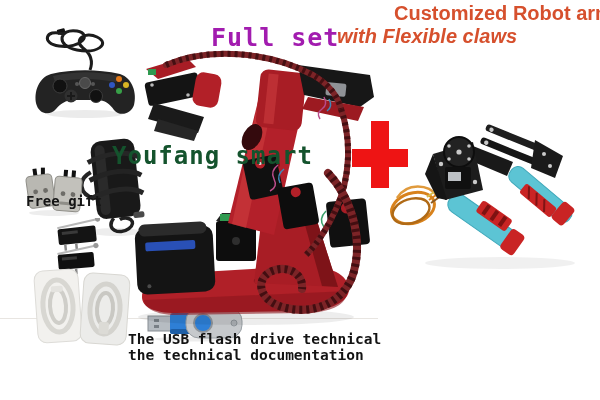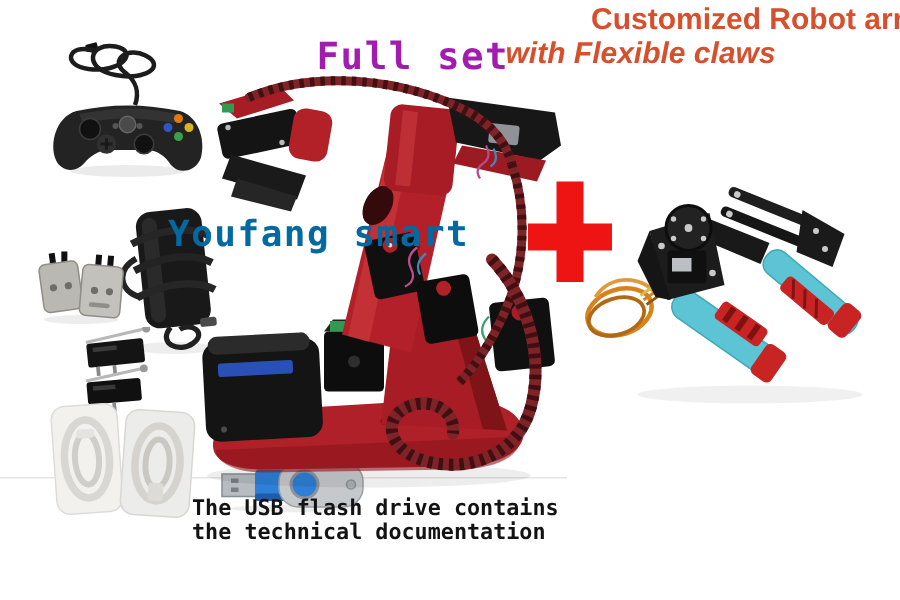--- a/index.html
+++ b/index.html
@@ -5,21 +5,21 @@
   html,body{margin:0;padding:0;background:#fff;}
   .stage{position:relative;width:600px;height:400px;background:#ffffff;overflow:hidden;
          font-family:"DejaVu Sans Mono","Liberation Mono",monospace;}
   .abs{position:absolute;}
   .t{position:absolute;white-space:nowrap;}
   #title1{left:394px;top:2px;font-family:"Liberation Sans",sans-serif;font-weight:bold;
           font-size:20px;color:#d6502d;}
   #title2{left:337px;top:25px;font-family:"Liberation Sans",sans-serif;font-weight:bold;
           font-size:20px;color:#d6502d;font-style:italic;}
   #fullset{left:211px;top:23px;font-size:25px;font-weight:bold;color:#a21caf;letter-spacing:1px;}
-  #brand{left:112px;top:142px;font-size:24px;font-weight:bold;color:#0369a1;letter-spacing:1px;}
+  #brand{left:112px;top:142px;font-size:24px;font-weight:bold;color:#14532d;letter-spacing:1px;}
   #freegift{left:26px;top:193px;font-size:14px;font-weight:bold;color:#151515;}
   #clawcap{left:356px;top:266px;font-size:18px;font-weight:bold;color:#151515;}
   #usbcap{left:128px;top:331px;font-size:14.5px;font-weight:bold;color:#131313;line-height:16px;}
   #tableline{left:0;top:318px;width:378px;height:1px;background:#e8e5e1;}
 </style>
 </head>
 <body>
 
 <div class="stage">
 
@@ -274,18 +274,19 @@
         <circle cx="90" cy="70" r="2.2" fill="#c9c9c9"></circle>
       <rect x="60" y="55" width="26" height="22" rx="2" fill="#101010"></rect>
       <rect x="63" y="60" width="13" height="9" fill="#cfd4d8" opacity="0.9"></rect>
     </g>
   </svg>
 
   <div class="t" id="title1">Customized Robot arm</div>
   <div class="t" id="title2">with Flexible claws</div>
   <div class="t" id="fullset">Full set</div>
   <div class="t" id="brand">Youfang smart</div>
+  <div class="t" id="freegift">Free gift</div>
   <div class="t" id="usbcap">
-    <div>The USB flash drive contains</div>
+    <div>The USB flash drive technical</div>
     <div>the technical documentation</div>
   </div>
 
 </div>
 
 </body></html>

